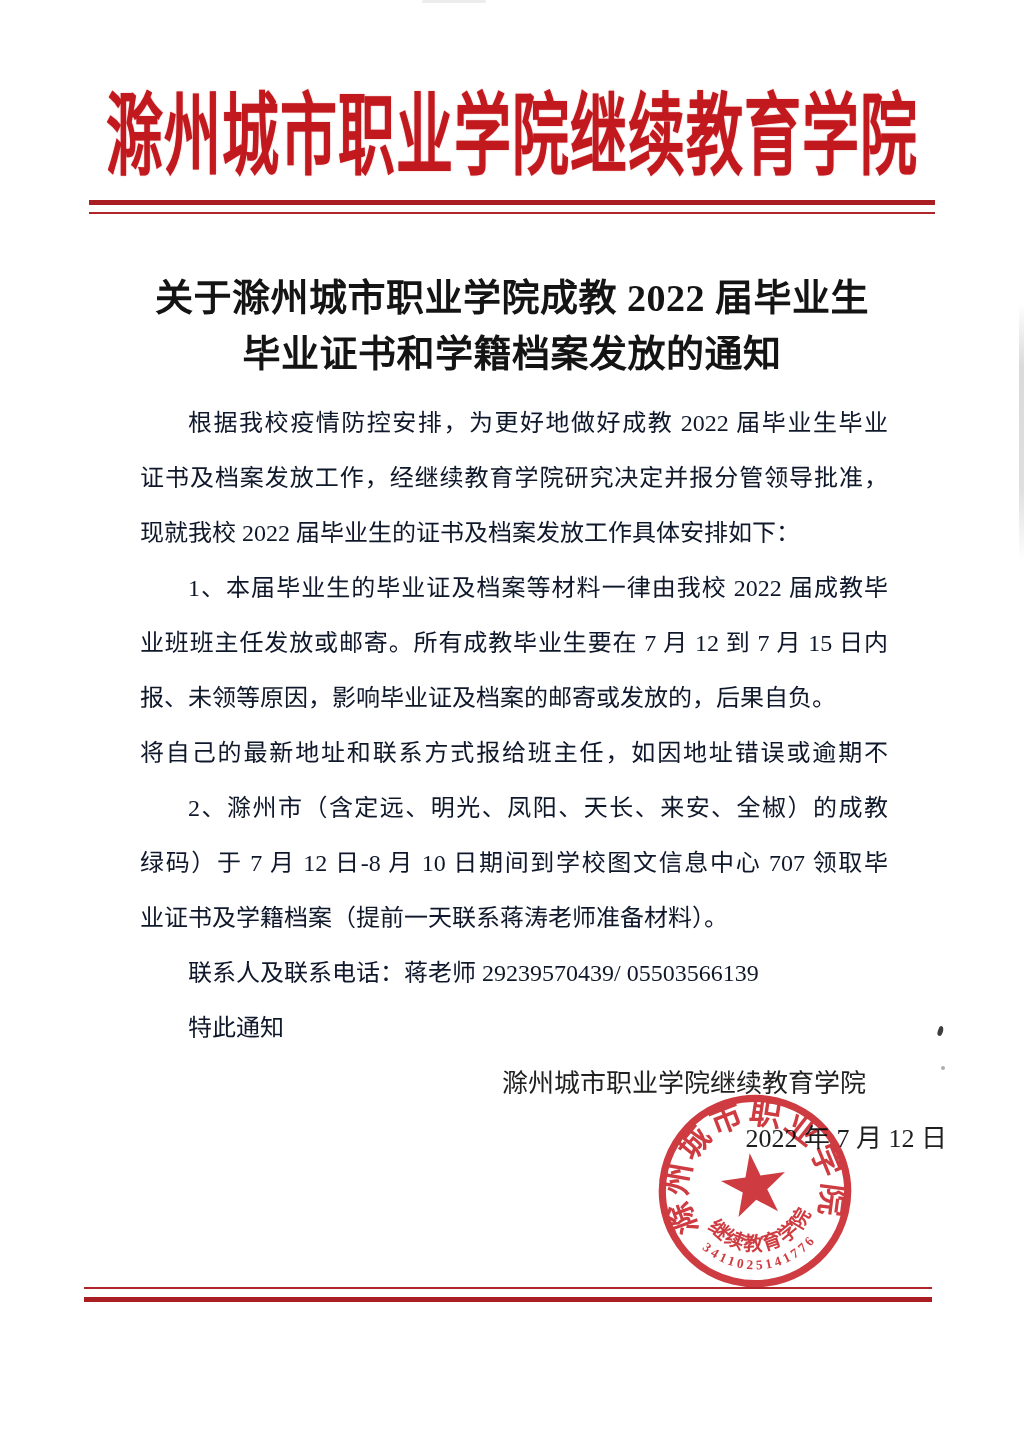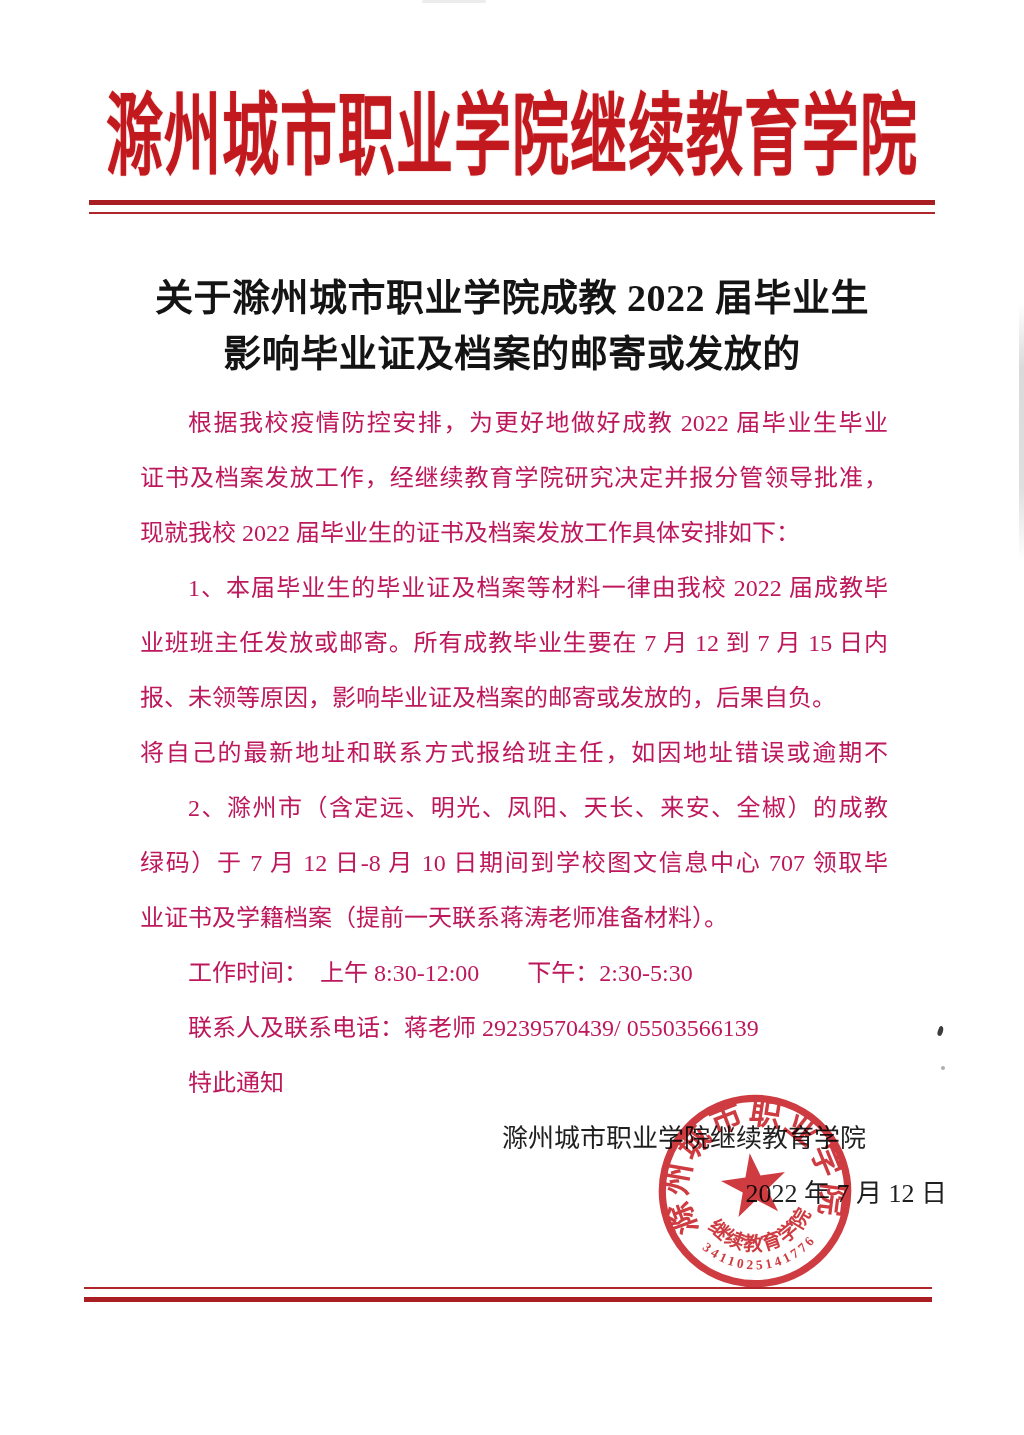--- a/index.html
+++ b/index.html
@@ -46,21 +46,21 @@
     letter-spacing:.5px;
   }
   .title-line{display:block;text-align:center;}
 
   
   .body-text{
     width:748px;
     margin:14px 0 0 140px;
     font-size:24px;
     line-height:55px;
-    color:#be185d;
+    color:#0f172a;
   }
   .line{
     height:55px;
     text-align:justify;
     text-align-last:justify;
     text-justify:inter-character;
     white-space:nowrap;
     overflow:visible;
   }
   .line.end,.line.single{
@@ -127,21 +127,21 @@
   <div class="letterhead-wrap">
     <span class="letterhead">滁州城市职业学院继续教育学院</span>
   </div>
   <div class="rules-top">
     <div class="rule-thick"></div>
     <div class="rule-thin"></div>
   </div>
 
   <h2 class="title">
     <span class="title-line">关于滁州城市职业学院成教 2022 届毕业生</span>
-    <span class="title-line">影响毕业证及档案的邮寄或发放的</span>
+    <span class="title-line">毕业证书和学籍档案发放的通知</span>
   </h2>
 
   <div class="body-text">
 
     <div>
       <div class="line indent">根据我校疫情防控安排，为更好地做好成教 2022 届毕业生毕业</div>
       <div class="line">证书及档案发放工作，经继续教育学院研究决定并报分管领导批准，</div>
       <div class="line end">现就我校 2022 届毕业生的证书及档案发放工作具体安排如下：</div>
     </div>
 
@@ -151,21 +151,20 @@
       <div class="line end">报、未领等原因，影响毕业证及档案的邮寄或发放的，后果自负。</div>
       <div class="line">将自己的最新地址和联系方式报给班主任，如因地址错误或逾期不</div>
     </div>
 
     <div>
       <div class="line indent">2、滁州市（含定远、明光、凤阳、天长、来安、全椒）的成教</div>
       <div class="line">绿码）于 7 月 12 日-8 月 10 日期间到学校图文信息中心 707 领取毕</div>
       <div class="line end">业证书及学籍档案（提前一天联系蒋涛老师准备材料）。</div>
     </div>
 
-    <div class="line single indent">工作时间：　上午 8:30-12:00　　下午：2:30-5:30</div>
     <div class="line single indent">联系人及联系电话：蒋老师 29239570439/ 05503566139</div>
     <div class="line single indent">特此通知</div>
   </div>
 
   <div class="sign-block">
     <div class="signature">滁州城市职业学院继续教育学院</div>
     <div class="date">2022 年 7 月 12 日</div>
   </div>
 
   <div class="seal">

